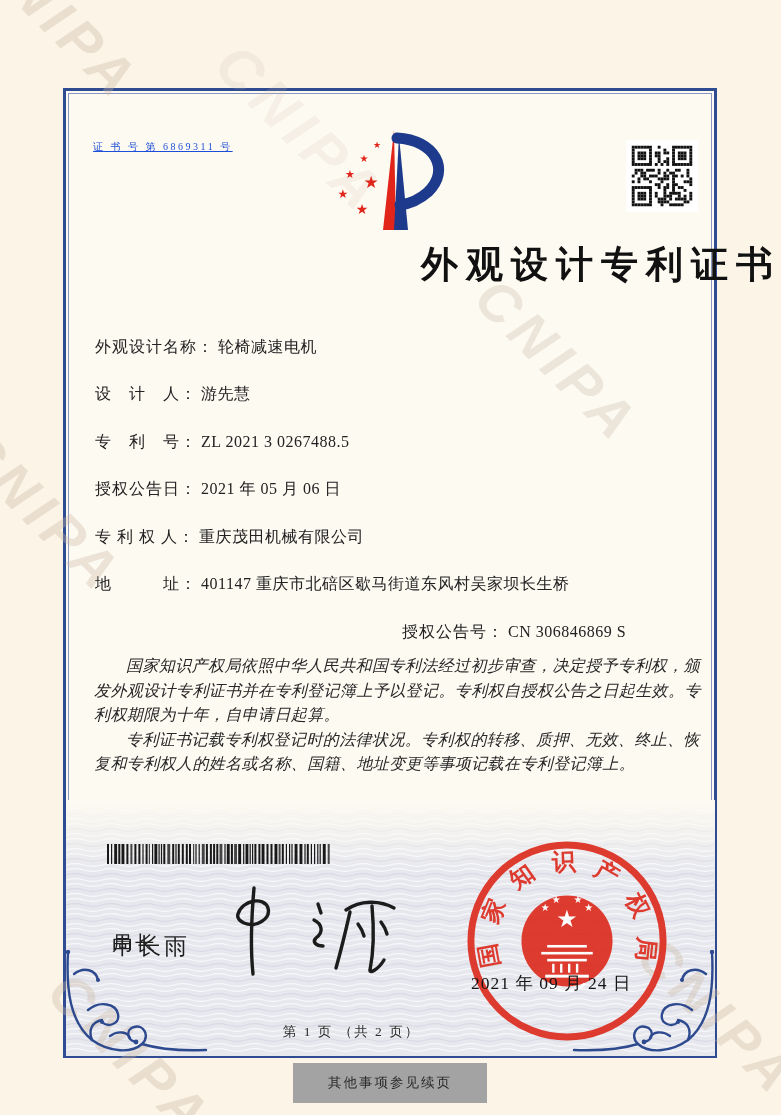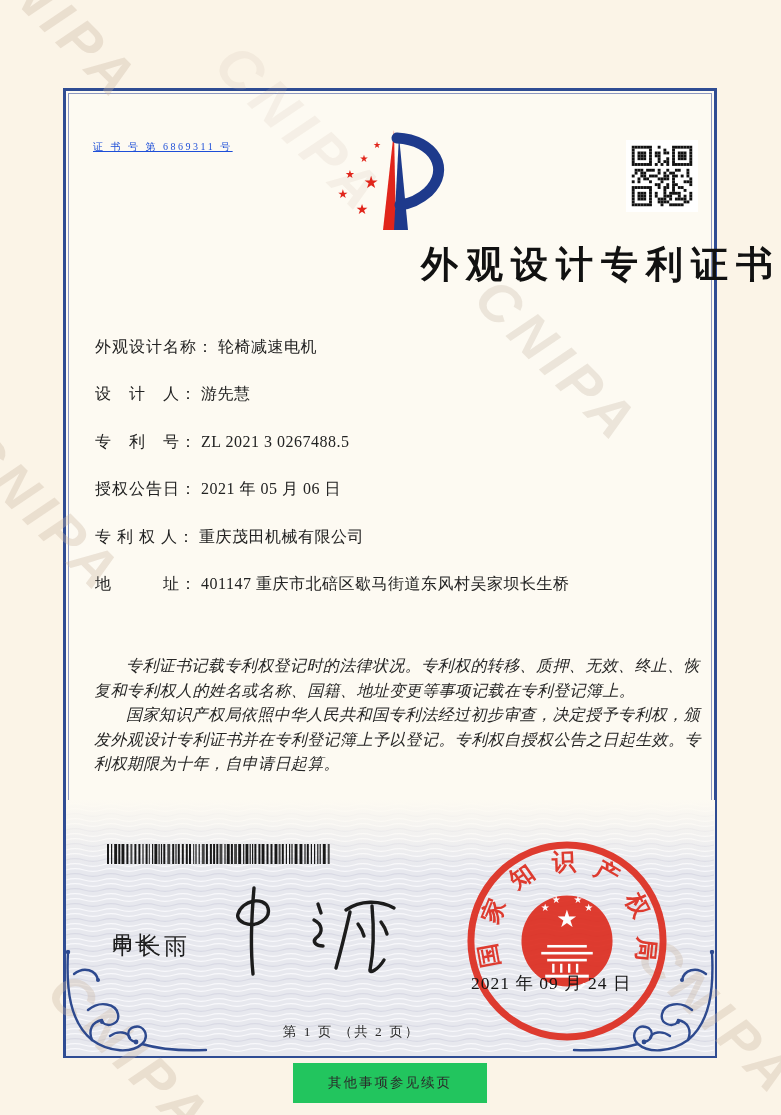--- a/index.html
+++ b/index.html
@@ -76,21 +76,21 @@
   .seal-date{
     position:absolute;left:471px;top:971px;z-index:7;
     font-size:17.5px;letter-spacing:1px;color:#151515;white-space:nowrap;
   }
   .page-info{
     position:absolute;left:0;top:1023px;width:703px;text-align:center;
     font-size:13.5px;letter-spacing:2px;color:#2a2a2a;z-index:5;
   }
   .continuation{
     position:absolute;left:293px;top:1063px;width:194px;height:40px;
-    background:#22c55e;z-index:5;
+    background:#a3a3a3;z-index:5;
     display:flex;align-items:center;justify-content:center;
     font-size:13.5px;letter-spacing:2px;color:#2a2a2a;
   }
 </style>
 </head>
 <body>
 
 <div class="page">
 
   <div class="wm" style="left:-45px;top:-15px;font-size:56px;">CNIPA</div>
@@ -439,24 +439,27 @@
     </div>
     <div class="row" style="top:479px">
       <span class="lbl">授权公告日：</span><span class="val">2021 年 05 月 06 日</span>
     </div>
     <div class="row" style="top:527px">
       <span class="lbl">专 利 权 人：</span><span class="val">重庆茂田机械有限公司</span>
     </div>
     <div class="row" style="top:574px">
       <span class="lbl">地　　　址：</span><span class="val">401147 重庆市北碚区歇马街道东风村吴家坝长生桥</span>
     </div>
+    <div class="row" style="left:402px;top:622px">
+      <span class="lbl">授权公告号：</span><span class="val">CN 306846869 S</span>
+    </div>
 
     <div class="paras">
+      <p>国家知识产权局依照中华人民共和国专利法经过初步审查，决定授予专利权，颁发外观设计专利证书并在专利登记簿上予以登记。专利权自授权公告之日起生效。专利权期限为十年，自申请日起算。</p>
       <p>专利证书记载专利权登记时的法律状况。专利权的转移、质押、无效、终止、恢复和专利权人的姓名或名称、国籍、地址变更等事项记载在专利登记簿上。</p>
-      <p>国家知识产权局依照中华人民共和国专利法经过初步审查，决定授予专利权，颁发外观设计专利证书并在专利登记簿上予以登记。专利权自授权公告之日起生效。专利权期限为十年，自申请日起算。</p>
     </div>
 
     <svg class="barcode" id="barcode" viewBox="0 0 226 20">
         <rect x="0" y="0" width="2" height="20" fill="#181818"></rect>
         <rect x="4" y="0" width="1.2" height="20" fill="#181818"></rect>
         <rect x="7.2" y="0" width="2.9" height="20" fill="#181818"></rect>
         <rect x="11.3" y="0" width="2" height="20" fill="#181818"></rect>
         <rect x="14.5" y="0" width="2.9" height="20" fill="#181818"></rect>
         <rect x="19.4" y="0" width="2" height="20" fill="#181818"></rect>
         <rect x="23.4" y="0" width="2" height="20" fill="#444"></rect>

